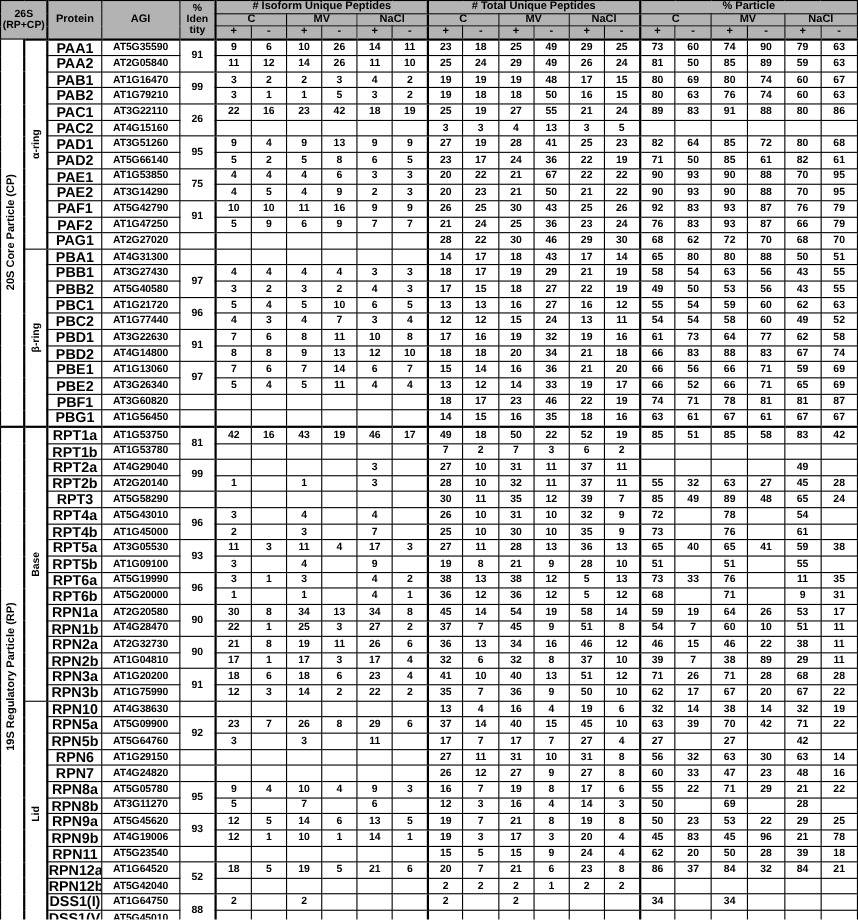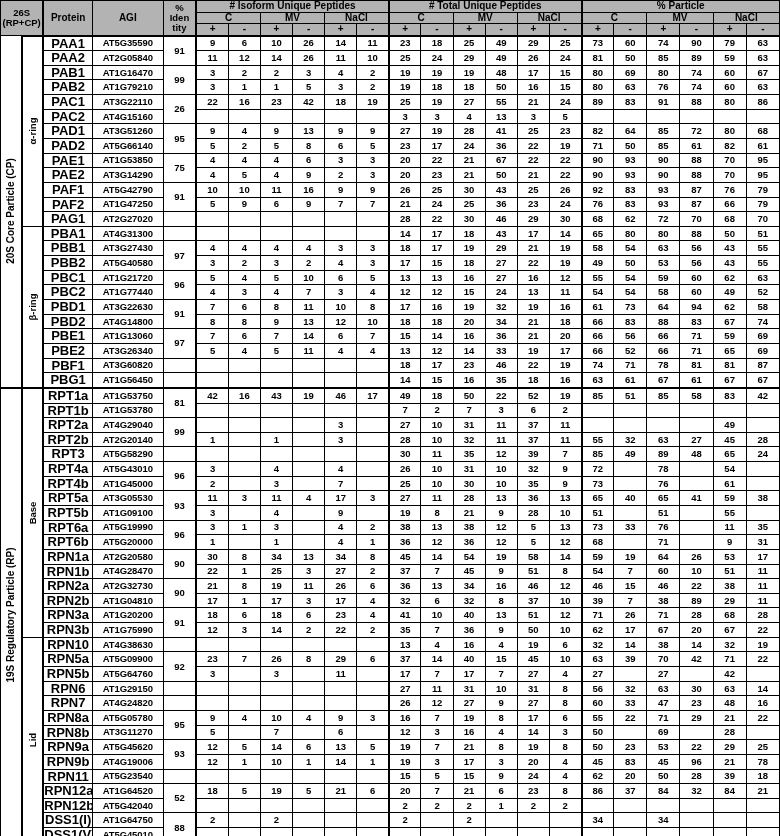--- a/index.html
+++ b/index.html
@@ -592,21 +592,21 @@
           <td class="num br-thick">8</td>
           <td class="num">17</td>
           <td class="num">16</td>
           <td class="num">19</td>
           <td class="num">32</td>
           <td class="num">19</td>
           <td class="num br-thick">16</td>
           <td class="num">61</td>
           <td class="num">73</td>
           <td class="num">64</td>
-          <td class="num">94</td>
+          <td class="num">77</td>
           <td class="num">62</td>
           <td class="num">58</td>
         </tr>
         <tr>
           <td class="name">PBD2</td>
           <td class="agi">AT4G14800</td>
           <td class="num">8</td>
           <td class="num">8</td>
           <td class="num">9</td>
           <td class="num">13</td>

